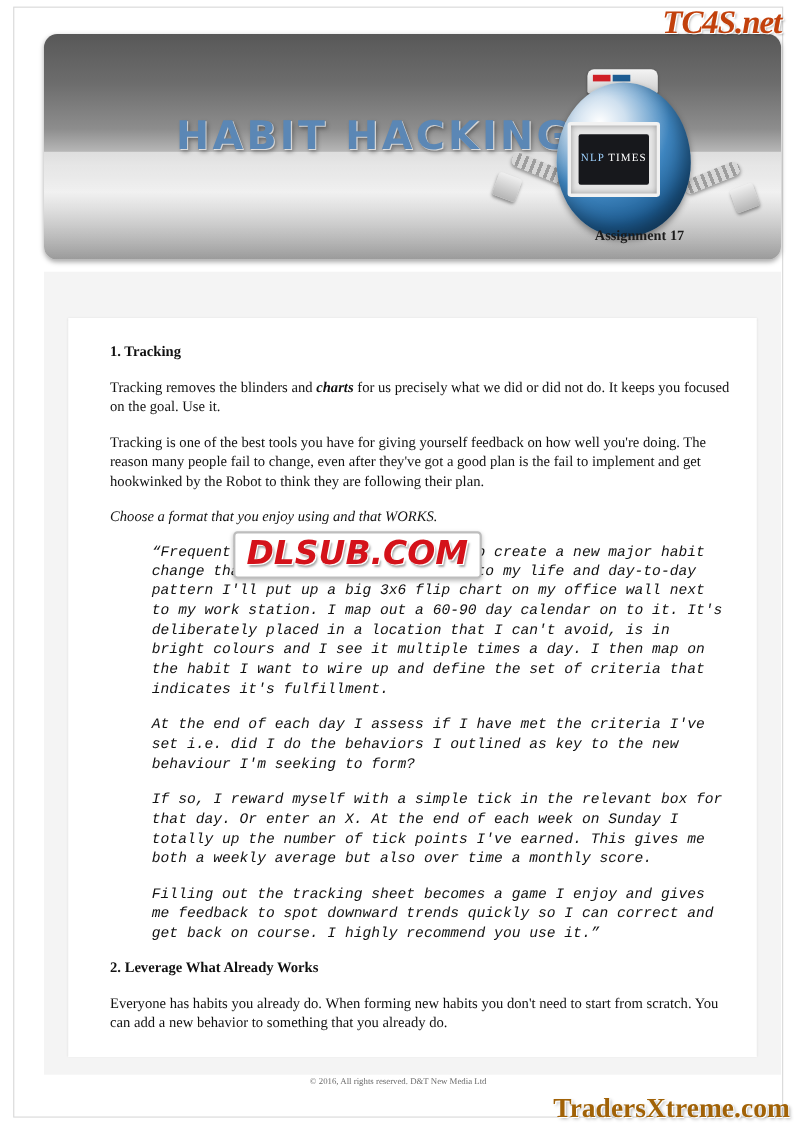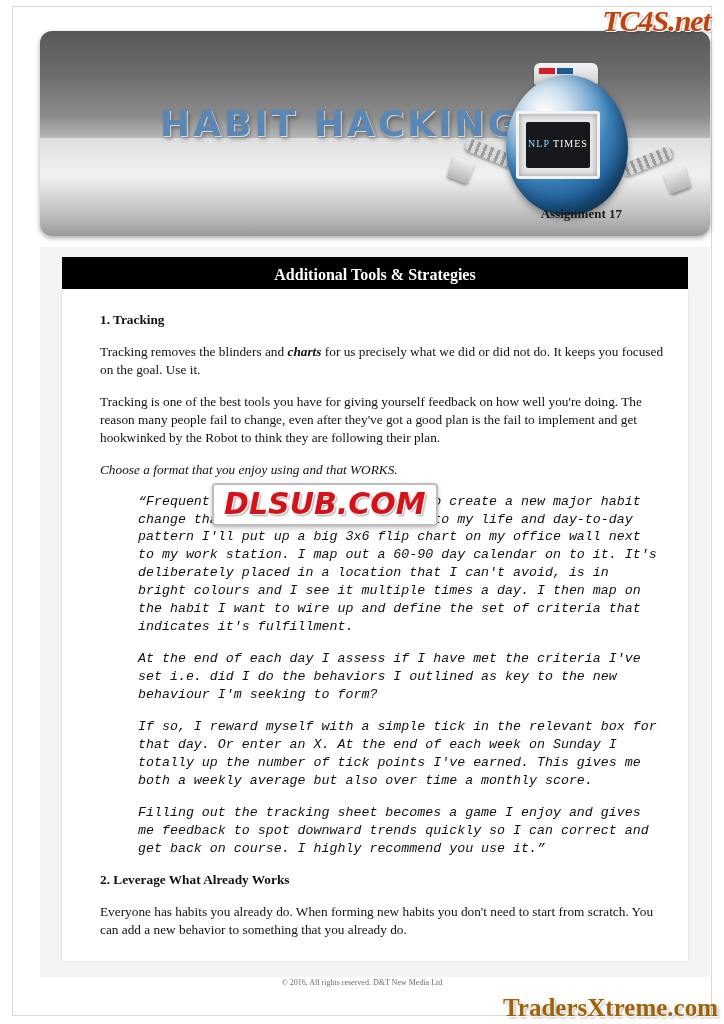--- a/index.html
+++ b/index.html
@@ -287,23 +287,20 @@
             </div>
           </div>
         </div>
       </div>
     </div>
 
     <div class="assignment">Assignment 17</div>
   </div>
 
   <div class="doc">
-    <div class="section-bar">
-      <span>Additional Tools &amp; Strategies</span>
-    </div>
 
     <div class="doc-inner">
       <div class="content">
 
 
         <p class="heading">1. Tracking</p>
 
         <p>
           <span>Tracking removes the blinders and </span><b class="inline">charts</b><span> for us precisely what we did or did not do. It keeps you focused on the goal. Use it.</span>
         </p>

